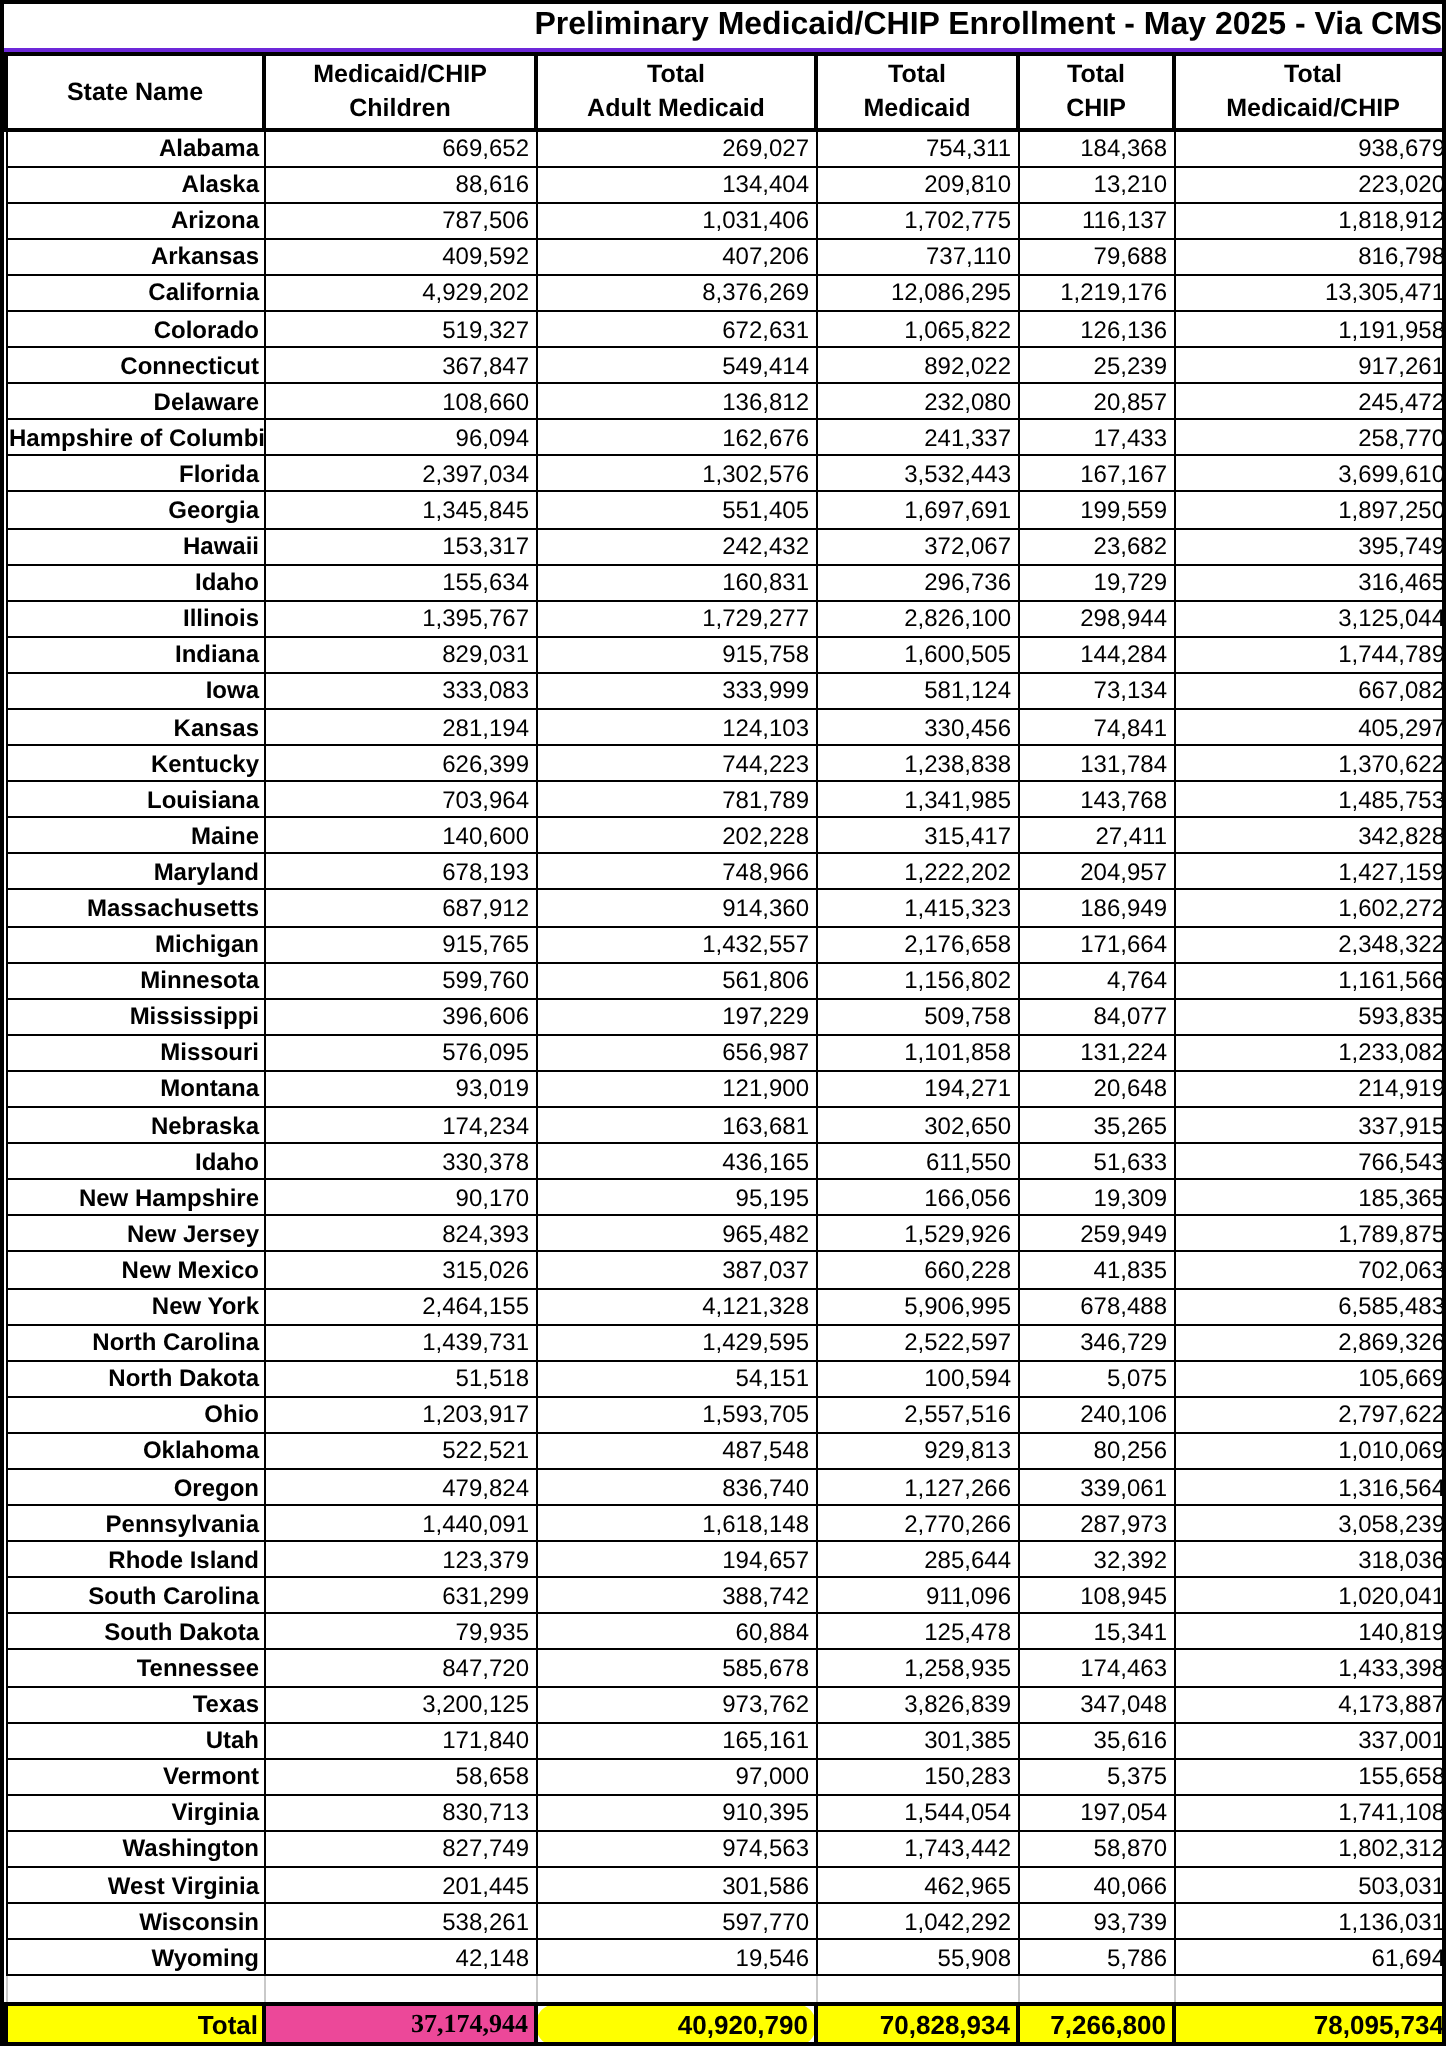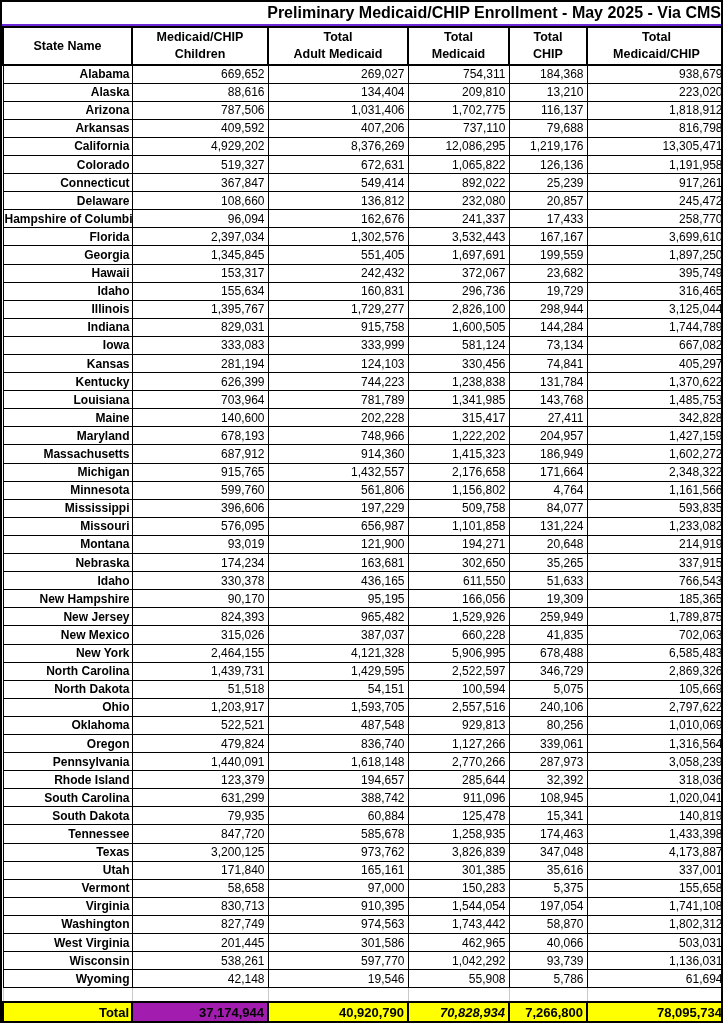--- a/index.html
+++ b/index.html
@@ -476,21 +476,21 @@
       <tr class="spacer">
           <td></td>
           <td></td>
           <td></td>
           <td></td>
           <td></td>
           <td></td>
         </tr>
       <tr class="total">
           <td class="state" style="background: rgb(255, 255, 0);">Total</td>
-          <td class="num" style="background: #a21caf;">37,174,944</td>
-          <td class="num" style="background: rgb(255, 255, 0);">40,920,790</td>
-          <td class="num" style="background: rgb(255, 255, 0); font-style: italic;">70,828,934</td>
+          <td class="num" style="background: #ec4899; font-family: Liberation Serif, serif;">37,174,944</td>
+          <td class="num" style="background: rgb(255, 255, 0); border-radius: 10px;">40,920,790</td>
+          <td class="num" style="background: rgb(255, 255, 0);">70,828,934</td>
           <td class="num" style="background: rgb(255, 255, 0); margin-top: 22px;">7,266,800</td>
           <td class="num" style="background: rgb(255, 255, 0);">78,095,734</td>
         </tr>
     </tfoot>
   </table>
 </div>
 
 </body></html>

